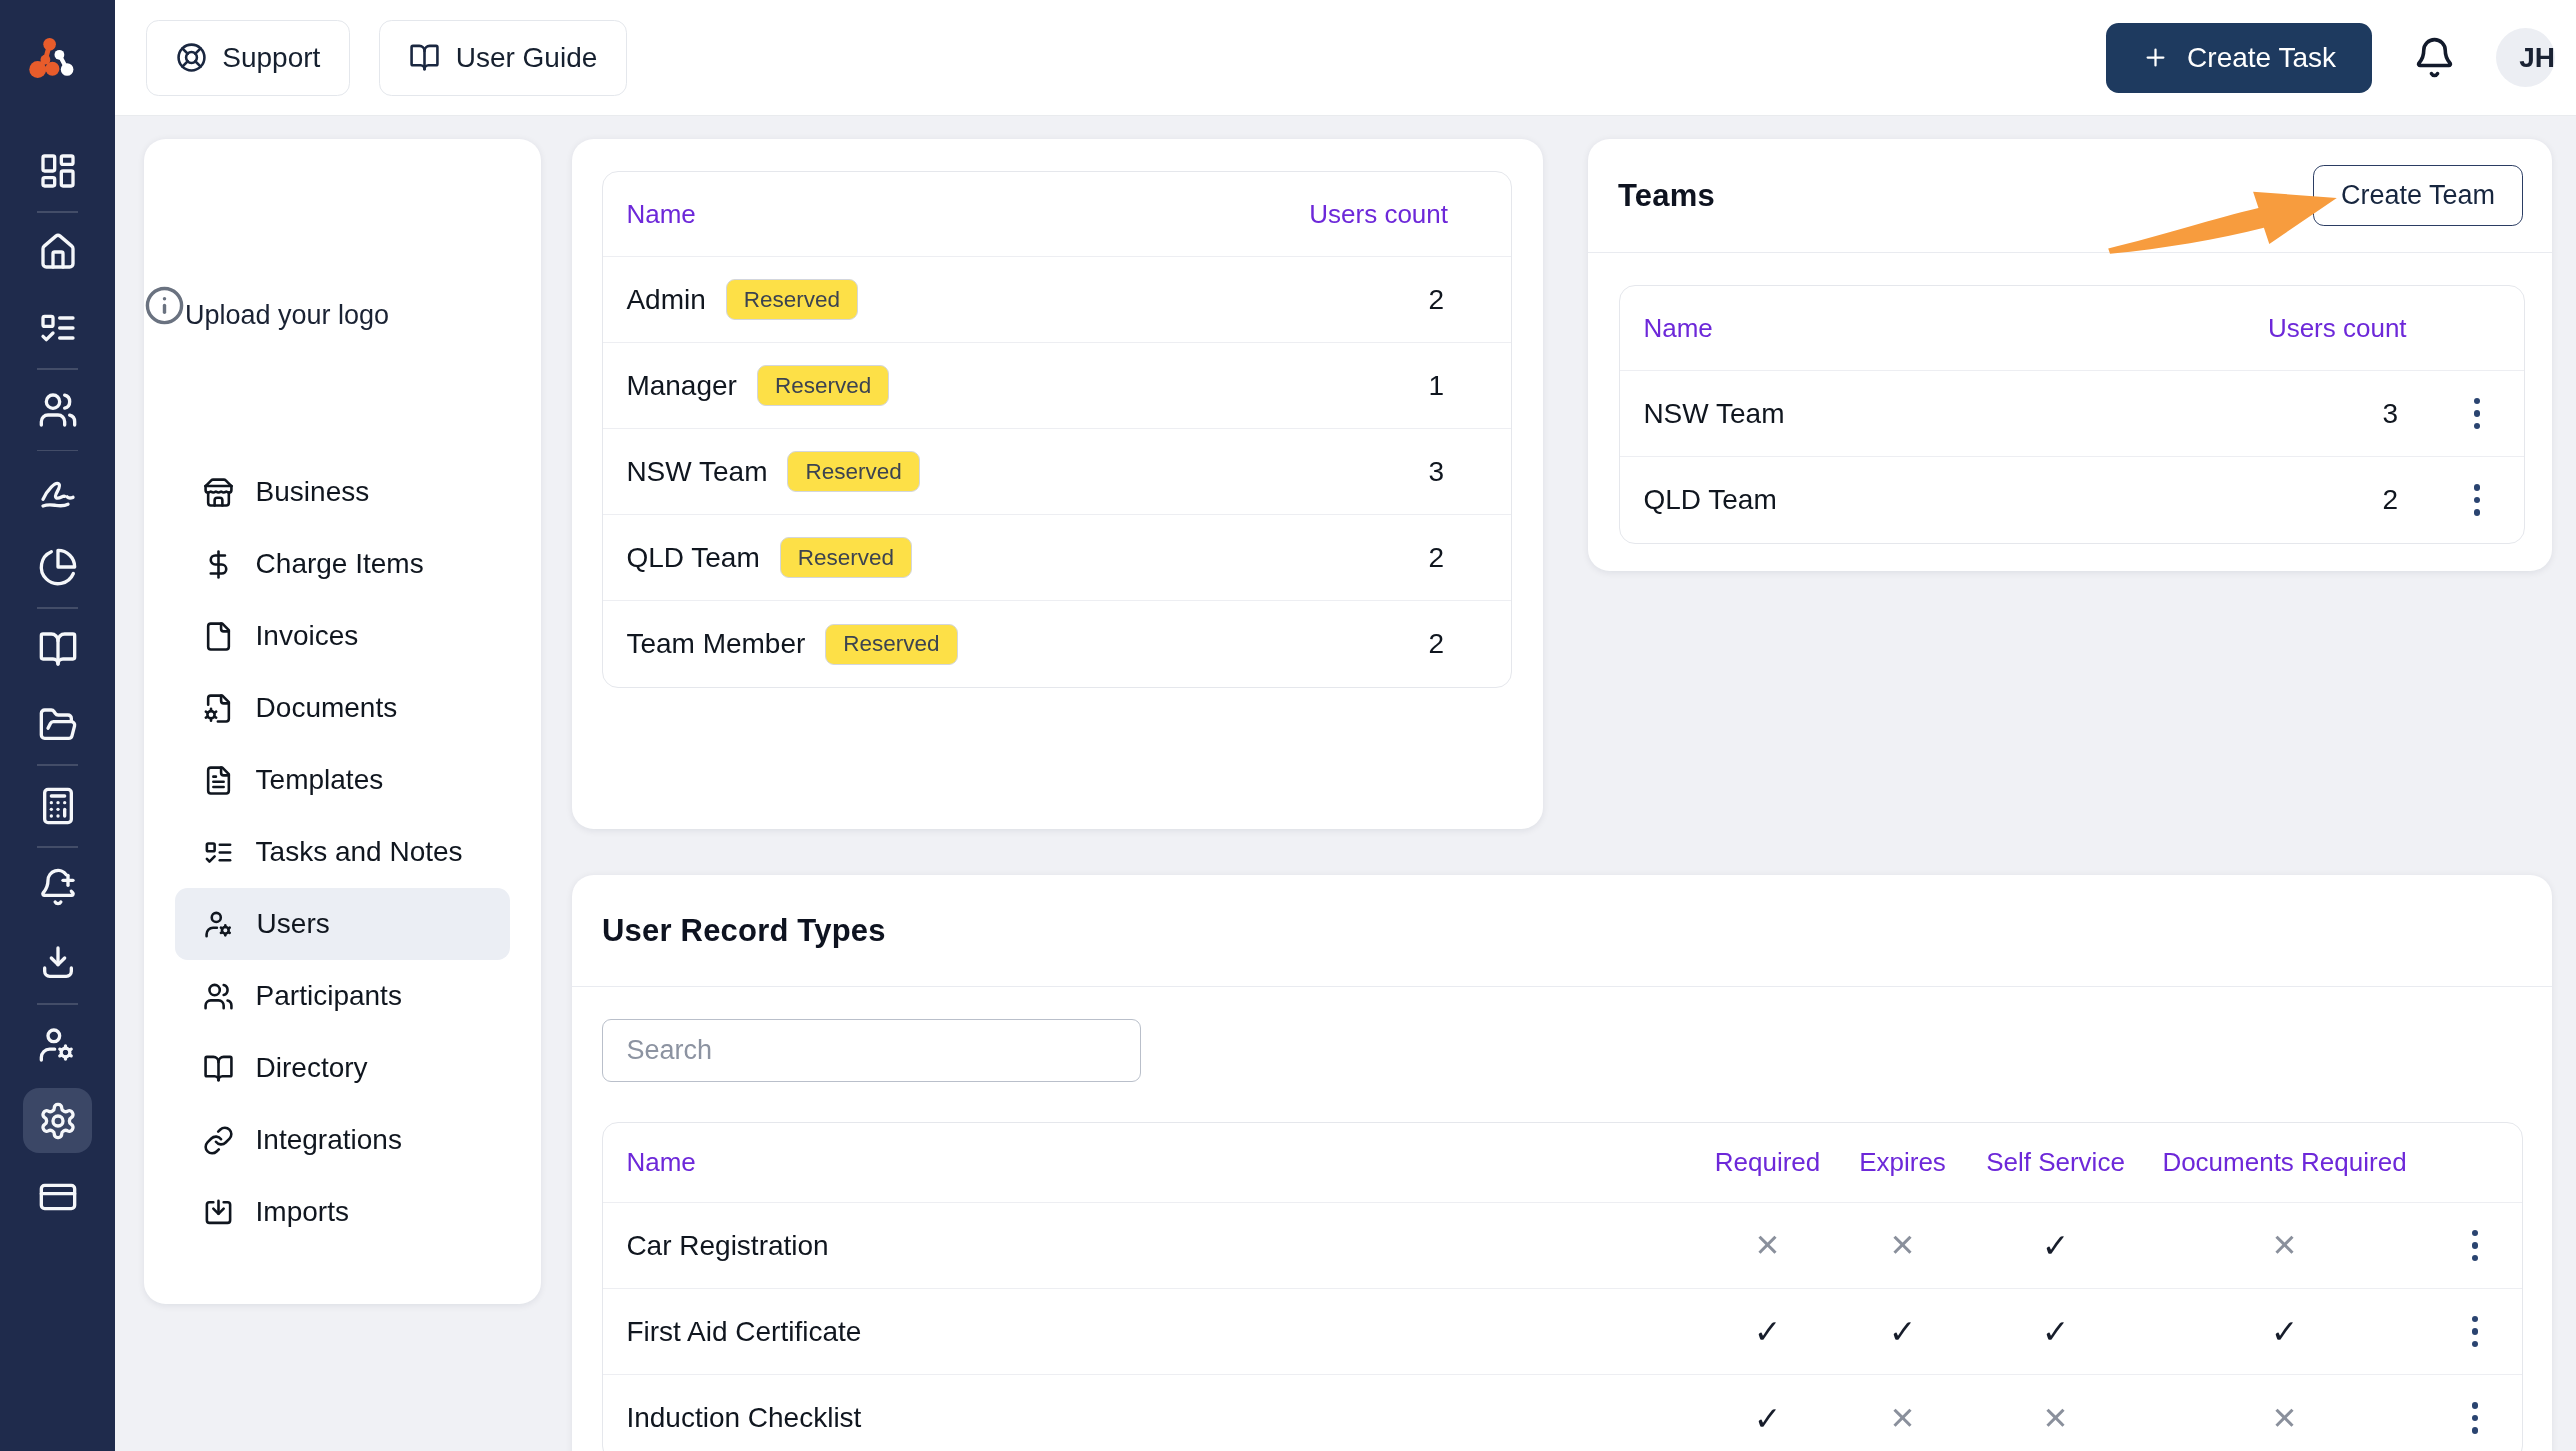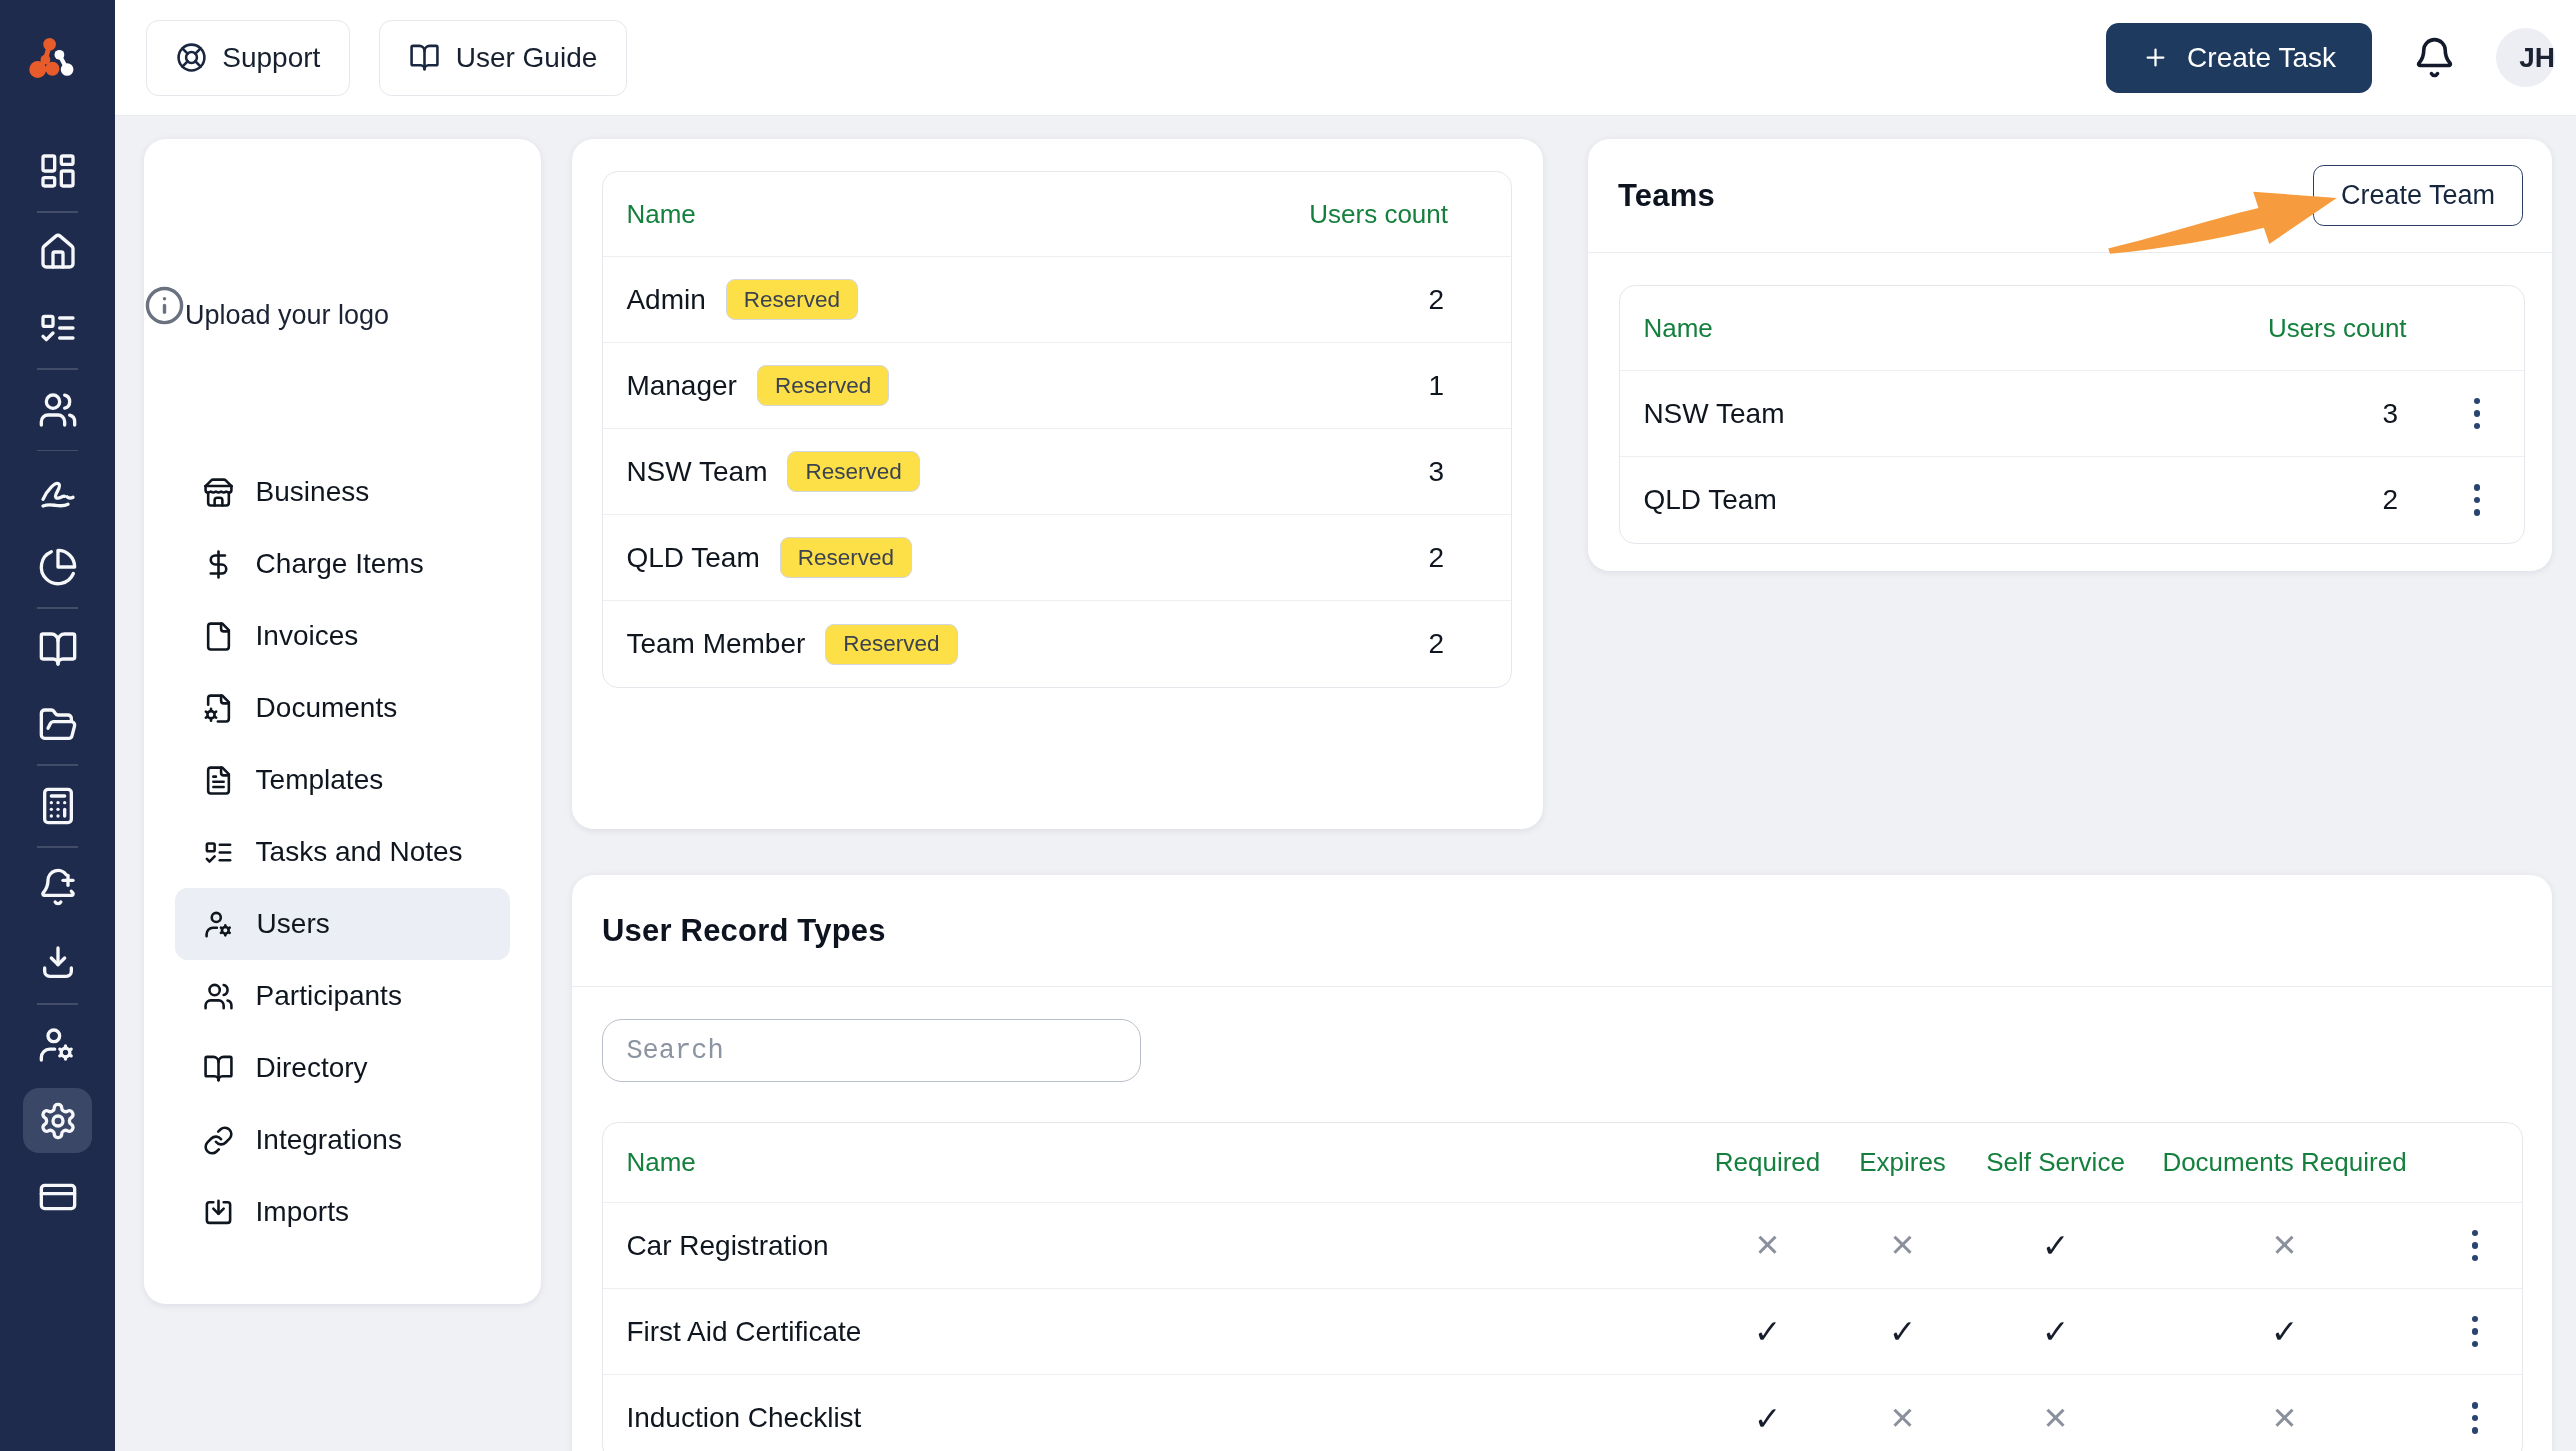--- a/index.html
+++ b/index.html
@@ -104,21 +104,21 @@
   }
   .card-title{font-size:31px;font-weight:bold;color:#0E1320;letter-spacing:0.2px;}
   .outline-btn{
     height:61px;border:1.8px solid var(--outline-border);border-radius:10.8px;background:#fff;
     font-size:27px;color:#17263F;padding:0 27px;
   }
 
   
   .tbl{border:1.8px solid #E5E7EC;border-radius:16px;overflow:hidden;background:#fff;}
   .thead,.tr{display:flex;align-items:center;}
-  .thead{height:85px;border-bottom:1.8px solid #EDEEF2;font-size:26px;font-weight:500;color:#15803d;}
+  .thead{height:85px;border-bottom:1.8px solid #EDEEF2;font-size:26px;font-weight:500;color:#6d28d9;}
   .tr{height:86px;border-bottom:1.8px solid #EDEEF2;font-size:28px;color:#10161F;}
   .tr:last-child{border-bottom:none;}
   .td{display:flex;align-items:center;}
   .td.name{flex:1;padding-left:23.4px;min-width:0;}
   .td.count{width:216px;justify-content:flex-end;padding-right:67px;}
   .thead .td.count{padding-right:63px;}
   .teams-tbl .td.count{padding-right:32px;}
   .teams-tbl .thead .td.count{padding-right:23.4px;}
   .td.actions{width:94px;justify-content:center;}
   .badge{
@@ -131,23 +131,23 @@
 
   
   .ug{left:457px;top:24px;width:971px;height:690px;}
   .ug .tbl{margin:32px 31px 0 30px;}
   .teams{left:1473px;top:24px;width:964px;height:432px;}
   .teams .tbl{margin:32px 27px 0 31px;}
   .urt{left:457px;top:760px;width:1980px;height:721px;}
   .urt .card-head{height:112px;}
   .search{
     margin:32px 0 0 30px;width:539px;height:63px;
-    border:1.8px solid #B9BFCA;border-radius:20px;padding:0 23.4px;
+    border:1.8px solid #B9BFCA;border-radius:9px;padding:0 23.4px;
     font-size:27px;color:#1A2233;outline:none;background:#fff;
-    font-family:Liberation Mono, monospace;
+    font-family:Liberation Sans, sans-serif;
   }
   .search::placeholder{color:#8C93A1;}
   .urt .tbl{margin:40px 29px 0 30px;}
   .urt .thead{height:80px;}
   .cell-required,.cell-expires{width:135px;justify-content:center;}
   .cell-self-service{width:171px;justify-content:center;}
   .cell-docs{width:287px;justify-content:center;}
   .mark{font-family:"DejaVu Sans", sans-serif;line-height:1;}
   .mark-yes{color:#171D2B;font-size:33px;}
   .mark-no{color:#8A909C;font-size:31px;}

